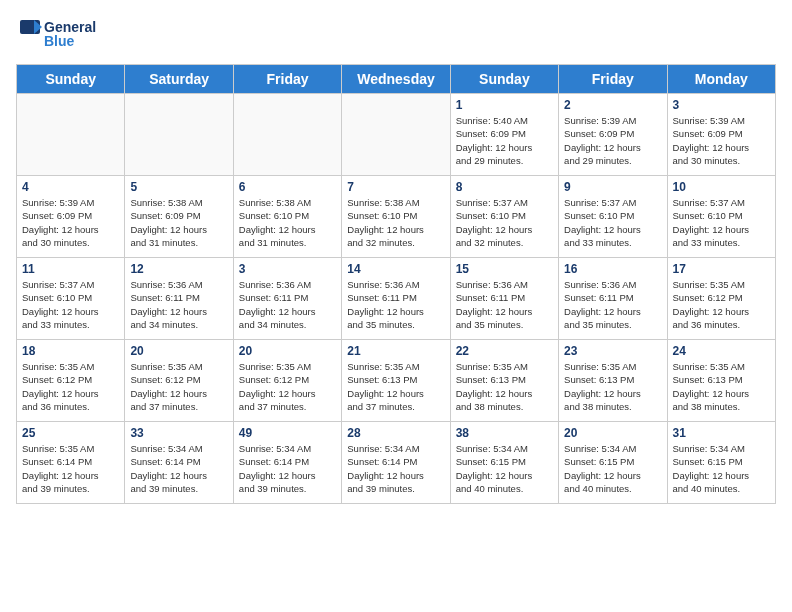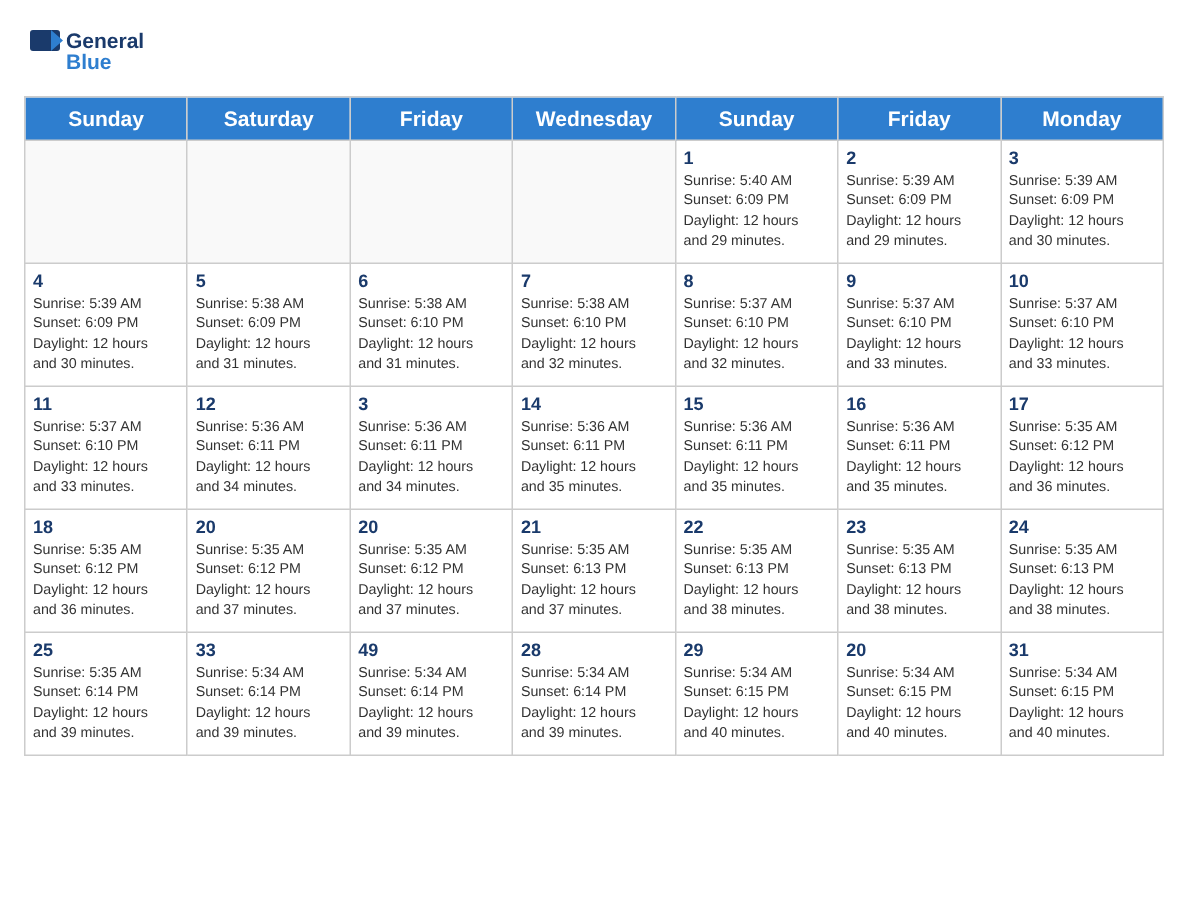--- a/index.html
+++ b/index.html
@@ -304,21 +304,21 @@
 and 39 minutes.</div>
         </td>
         <td>
           <span class="day-num">28</span>
           <div class="cell-info" style="white-space: pre-line;">Sunrise: 5:34 AM
 Sunset: 6:14 PM
 Daylight: 12 hours
 and 39 minutes.</div>
         </td>
         <td>
-          <span class="day-num">29</span>
+          <span class="day-num">38</span>
           <div class="cell-info" style="white-space: pre-line;">Sunrise: 5:34 AM
 Sunset: 6:15 PM
 Daylight: 12 hours
 and 40 minutes.</div>
         </td>
         <td>
           <span class="day-num">20</span>
           <div class="cell-info" style="white-space: pre-line;">Sunrise: 5:34 AM
 Sunset: 6:15 PM
 Daylight: 12 hours

